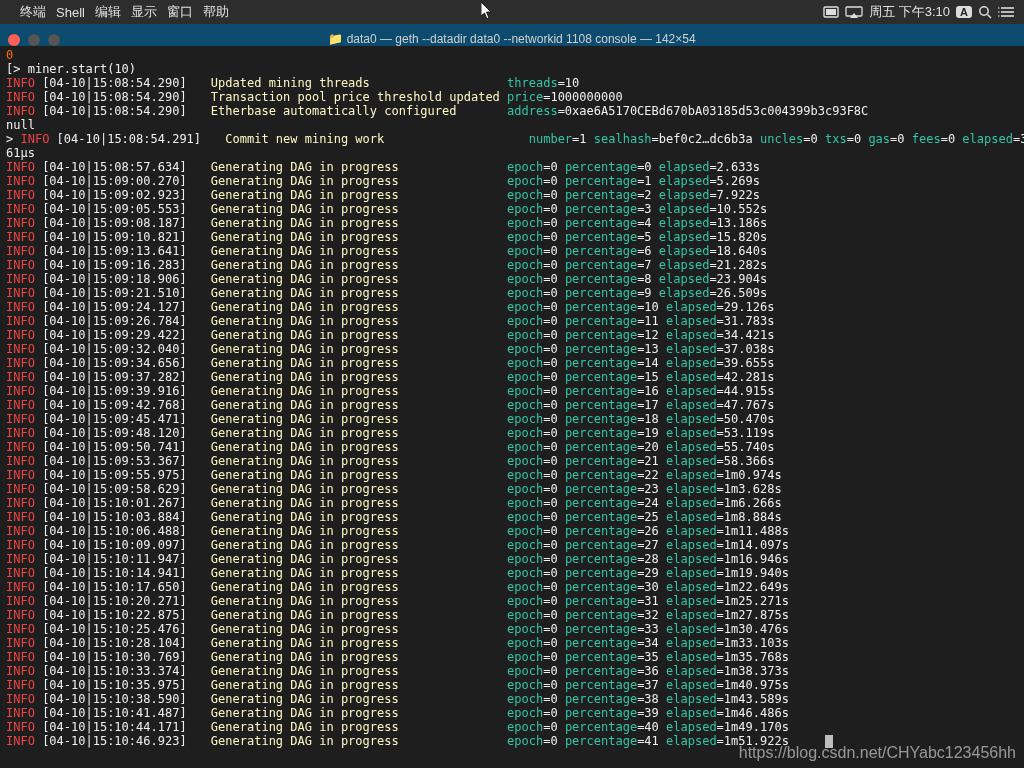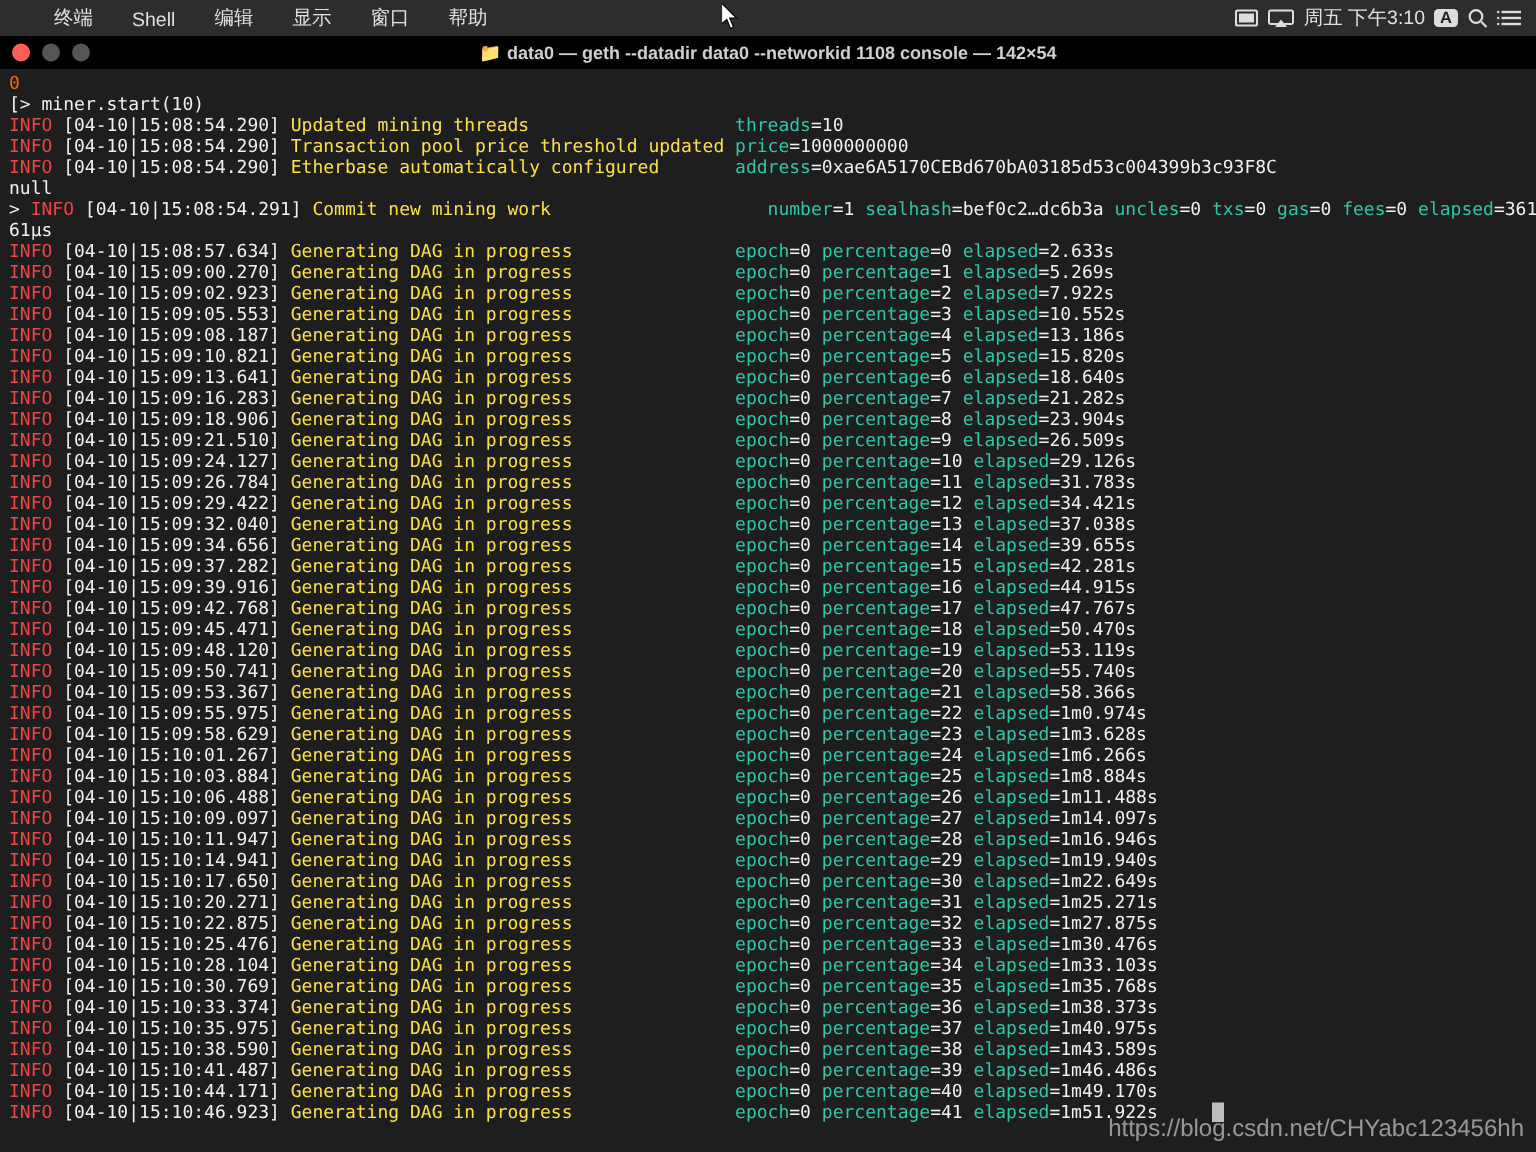--- a/index.html
+++ b/index.html
@@ -16,35 +16,34 @@
   .menubar {
     width: 100%; height: 24px;
     background: #2d2d2d;
     display: flex; align-items: center;
     padding: 0 10px;
     color: #e0e0e0;
     font-family: -apple-system, "Helvetica Neue", sans-serif;
     font-size: 13px;
     justify-content: space-between;
   }
-  .menubar-left, .menubar-right { display: flex; align-items: center; gap: 26px; }
+  .menubar-left, .menubar-right { display: flex; align-items: center; gap: 10px; }
   .menubar-left .apple { font-size: 15px; }
   .menubar-right { gap: 6px; }
   .menubar-right span { display: inline-flex; align-items: center; }
   
   .window {
     position: absolute; top: 24px; left: 0; right: 0; bottom: 0;
     background: #1e1e1e;
   }
   .titlebar {
     height: 22px;
-    background: #000000;
-    display: flex; align-items: center;
+    background: #0c4a6e;
+    display: flex; align-items: flex-end;
     position: relative;
-    font-weight: bold;
   }
   .traffic { display: flex; gap: 8px; margin-left: 8px; }
   .dot { width: 12px; height: 12px; border-radius: 50%; }
   .dot.red { background: #ff5f56; }
   .dot.yel { background: #555; }
   .dot.grn { background: #555; }
   .titlebar-title {
     position: absolute; left: 0; right: 0;
     text-align: center;
     color: #d0d0d0;
@@ -59,21 +58,21 @@
     line-height: 14px;
     font-size: 12px;
     white-space: pre;
     font-family: "Menlo","Monaco",monospace;
     overflow: hidden;
   }
   .row { white-space: pre; }
   .orange { color: #ff6a00; }
   .green { color: #ef4444; }
   .white { color: #f0f0f0; }
-  .grey { color: #fde047; }
+  .grey { color: #fef9c3; margin-left: 17px; }
   .cyan { color: #2ec7a8; }
   .cursor {
     display: inline-block; width: 8px; height: 13px;
     background: #bdbdbd; vertical-align: bottom;
   }
   .watermark {
     position: absolute; right: 8px; bottom: 6px;
     color: rgba(230,230,230,0.6);
     font-family: -apple-system, sans-serif;
     font-size: 16px;

